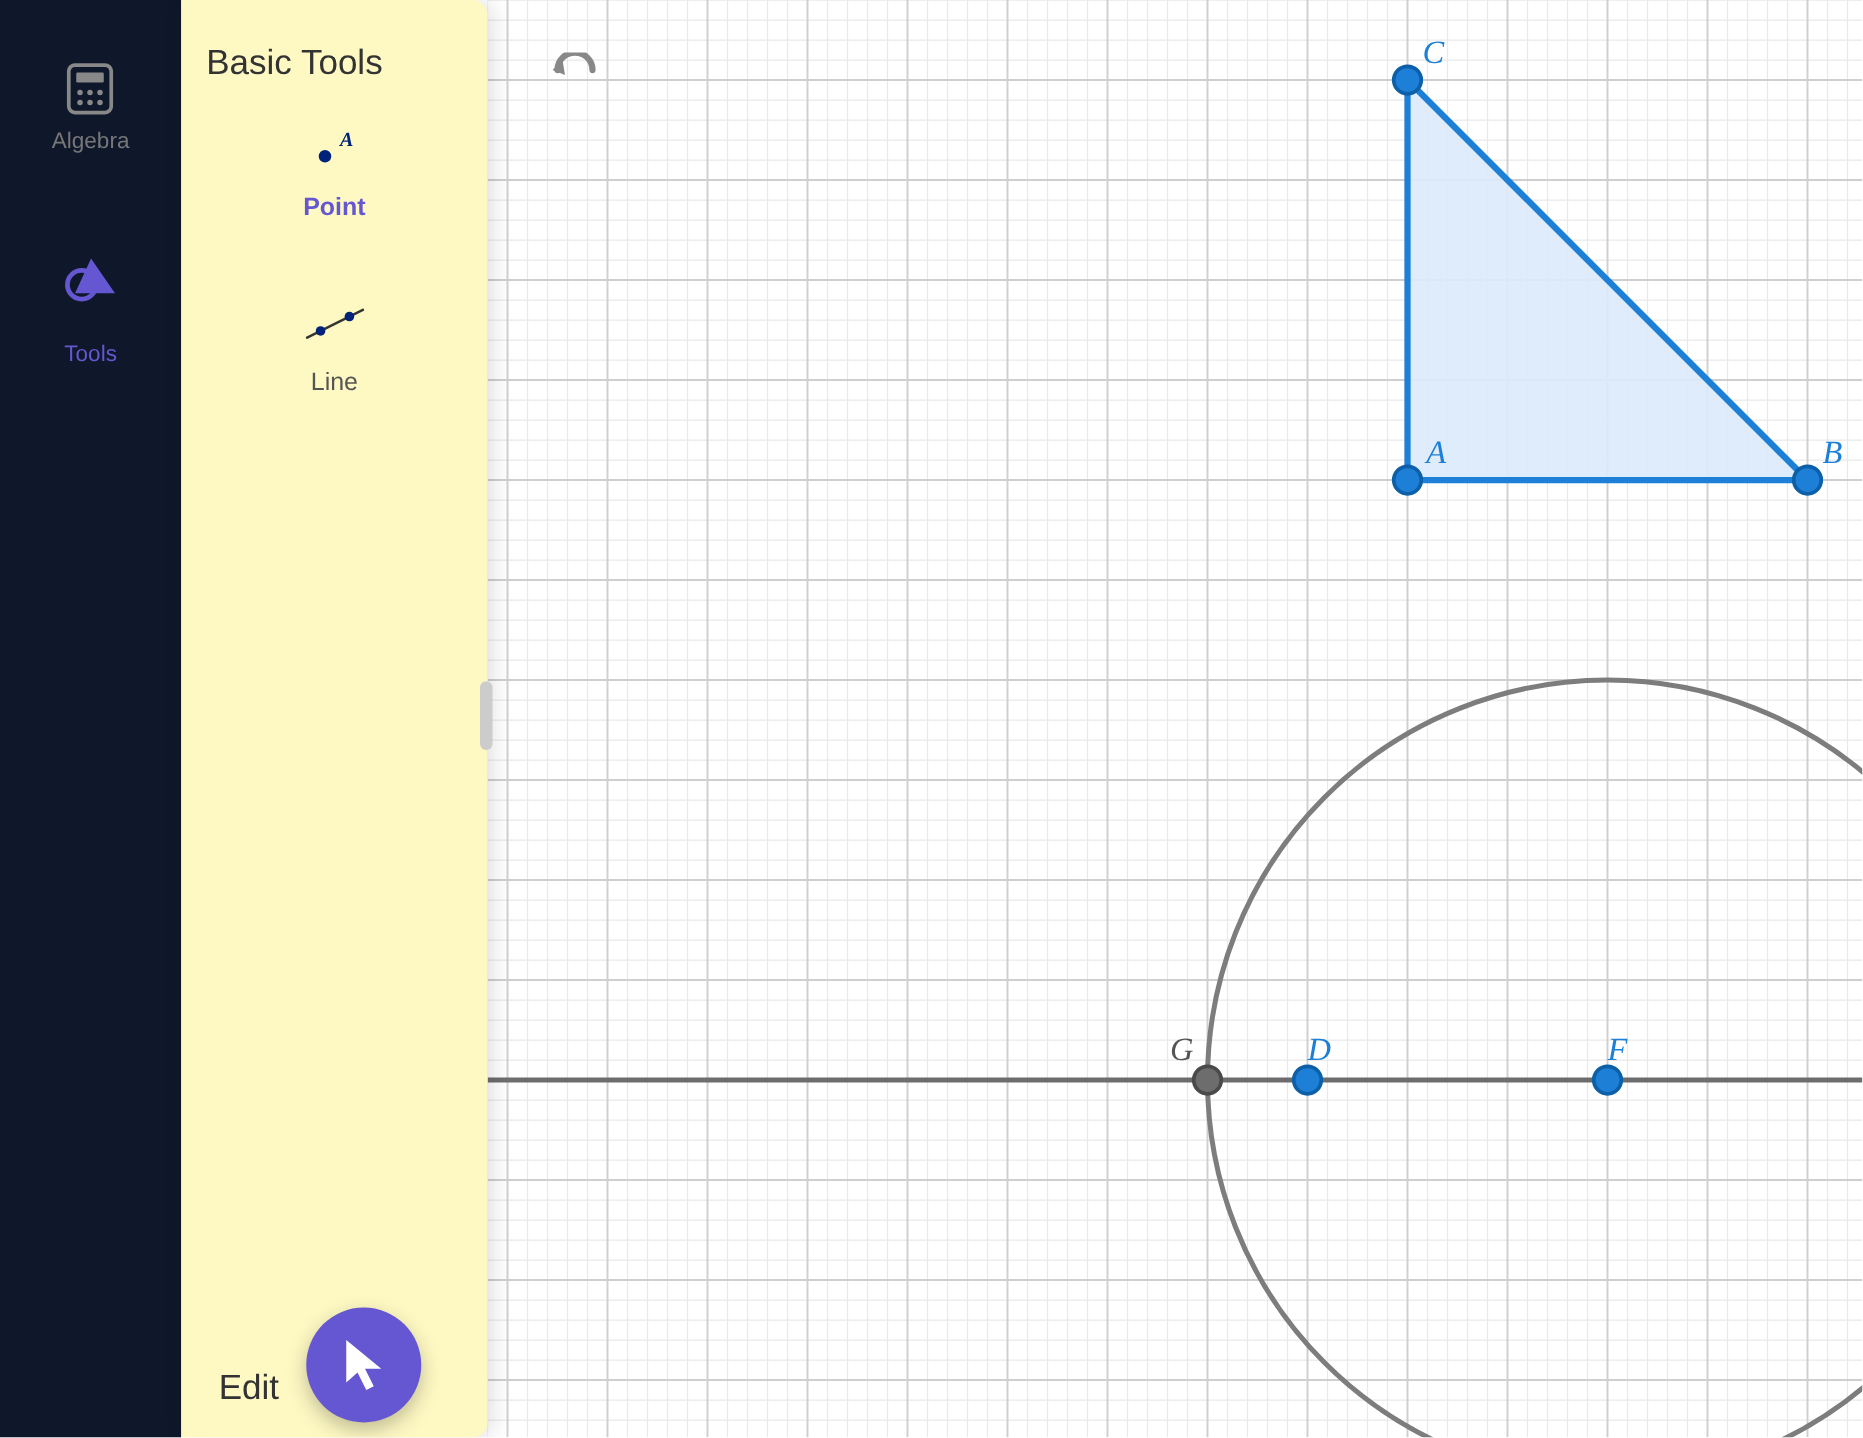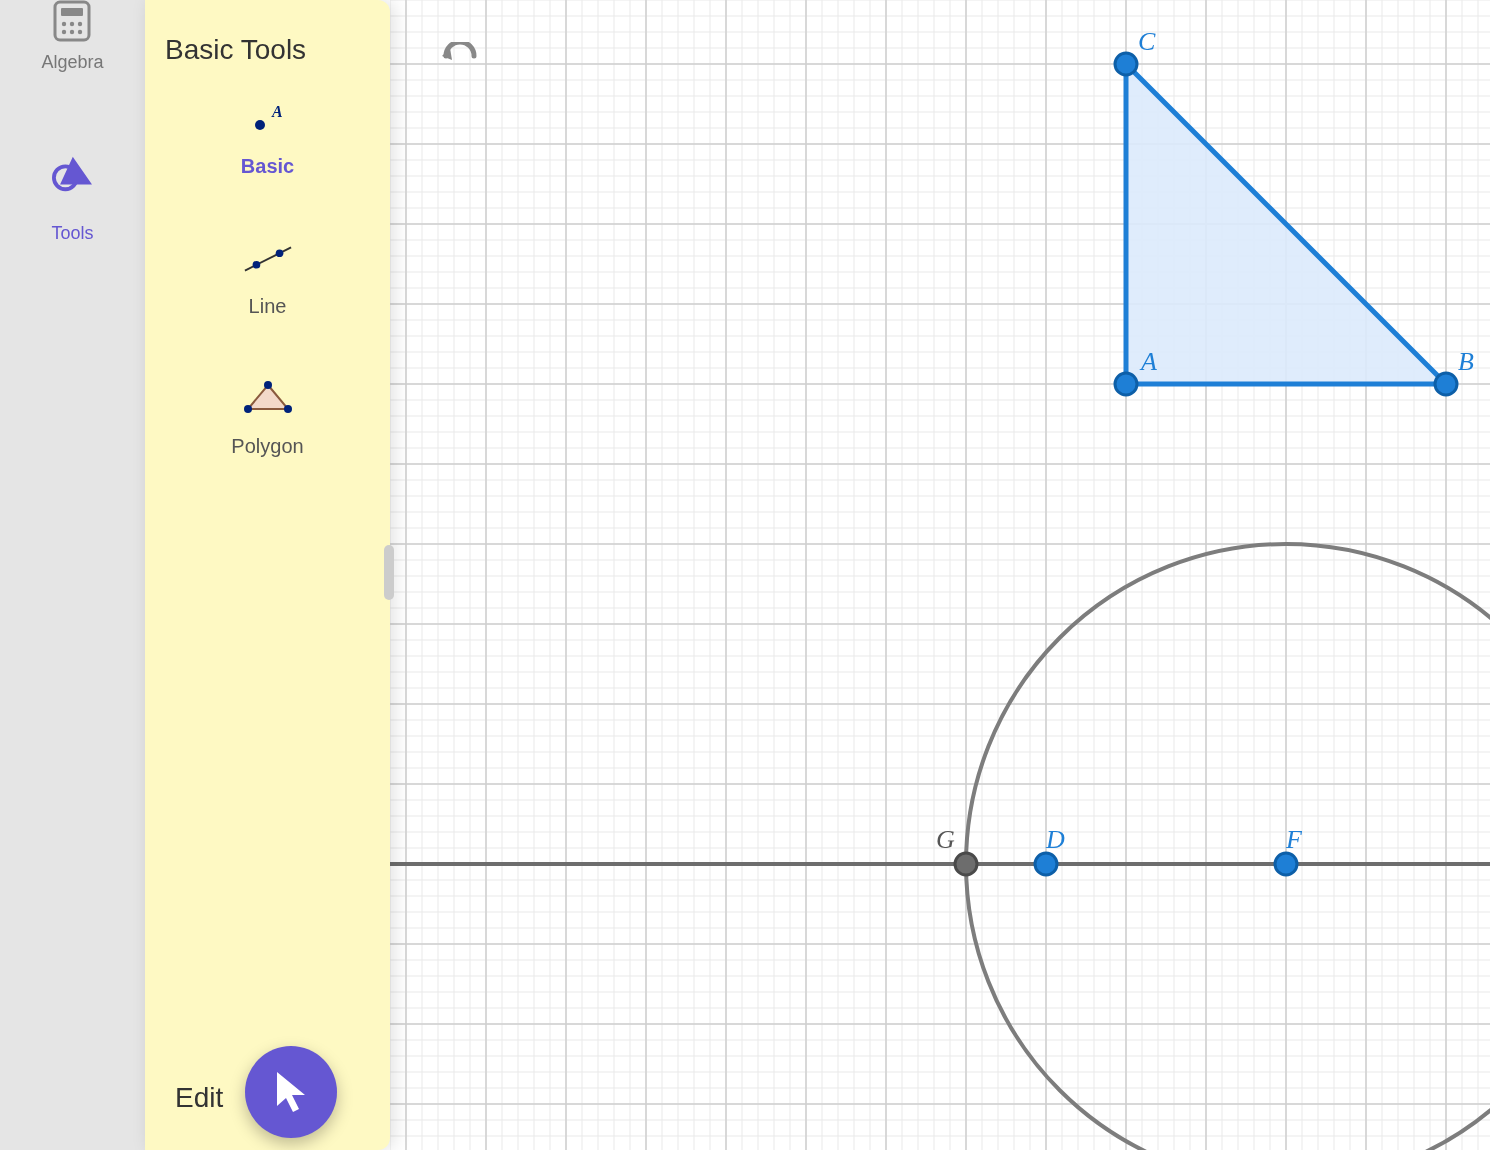--- a/index.html
+++ b/index.html
@@ -2,24 +2,25 @@
 <html><head>
 <meta charset="utf-8">
 <style>
   * { box-sizing: border-box; margin: 0; padding: 0; }
   html, body { width: 100%; height: 100%; font-family: -apple-system, BlinkMacSystemFont, "Segoe UI", Arial, sans-serif; overflow: hidden; background: #fff; }
   .app { display: flex; width: 1490px; height: 1150px; position: relative; }
 
   
   .sidebar-main {
     width: 145px;
-    background: #e5e5e5;
+    background: #0f172a;
     display: flex;
     flex-direction: column;
     align-items: center;
+    padding-top: 50px;
     flex-shrink: 0;
   }
   .sidebar-item {
     display: flex;
     flex-direction: column;
     align-items: center;
     gap: 10px;
     margin-bottom: 80px;
     cursor: pointer;
     color: #777;
@@ -52,21 +53,21 @@
     flex-direction: column;
     align-items: center;
     gap: 14px;
     margin-bottom: 60px;
     cursor: pointer;
     color: #555;
   }
   .tool-item.active { color: #6557d2; font-weight: 600; }
   .tool-item .tool-icon { width: 50px; height: 40px; display:flex; align-items:center; justify-content:center; }
   .tool-item .tool-label { font-size: 20px; text-align:center; line-height:1.3; }
-  .edit-heading { font-size: 28px; color:#333; position:absolute; bottom:36px; left:30px; }
+  .edit-heading { font-size: 28px; color:#333; position:absolute; bottom:24px; left:30px; }
 
   
   .scroll-thumb {
     position: absolute;
     left: 384px;
     top: 545px;
     width: 10px;
     height: 55px;
     background: #ccc;
     border-radius: 5px;
@@ -147,46 +148,35 @@
     <h2>Basic Tools</h2>
 
 
     <div class="tool-item active">
       <span class="tool-icon">
         <svg width="40" height="32" viewBox="0 0 40 32">
             <circle cx="12" cy="22" r="5" fill="#00227a"></circle>
             <text x="24" y="14" font-size="16" font-style="italic" fill="#00227a" font-family="Georgia,serif">A</text>
           </svg>
       </span>
-      <span class="tool-label">Basic</span>
+      <span class="tool-label">Point</span>
     </div>
 
 
     <div class="tool-item">
       <span class="tool-icon">
         <svg width="52" height="32" viewBox="0 0 52 32">
             <line x1="2" y1="28" x2="50" y2="4" stroke="#333" stroke-width="2"></line>
             <circle cx="14" cy="22" r="4" fill="#00227a"></circle>
             <circle cx="38" cy="10" r="4" fill="#00227a"></circle>
           </svg>
       </span>
       <span class="tool-label">Line</span>
     </div>
 
-    <div class="tool-item">
-      <span class="tool-icon">
-        <svg width="48" height="36" viewBox="0 0 48 36">
-            <path d="M24 4 L44 28 L4 28 Z" fill="#f3d9c9" stroke="#8a5a3d" stroke-width="2"></path>
-            <circle cx="24" cy="4" r="4" fill="#00227a"></circle>
-            <circle cx="44" cy="28" r="4" fill="#00227a"></circle>
-            <circle cx="4" cy="28" r="4" fill="#00227a"></circle>
-          </svg>
-      </span>
-      <span class="tool-label">Polygon</span>
-    </div>
 
 
     <div class="edit-heading">Edit</div>
   </div>
 
   <div class="scroll-thumb"></div>
 
   <div class="canvas-wrap">
     <svg class="canvas" viewBox="0 0 1100 1150">
 

